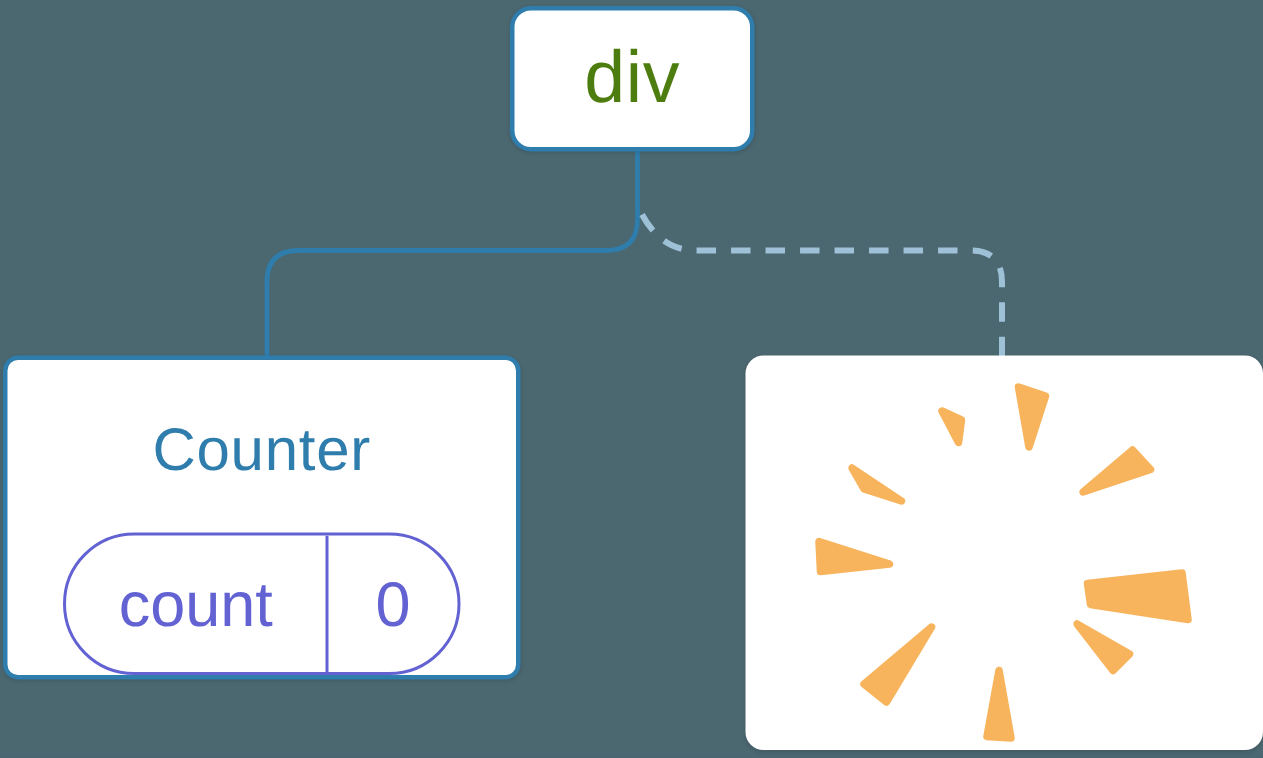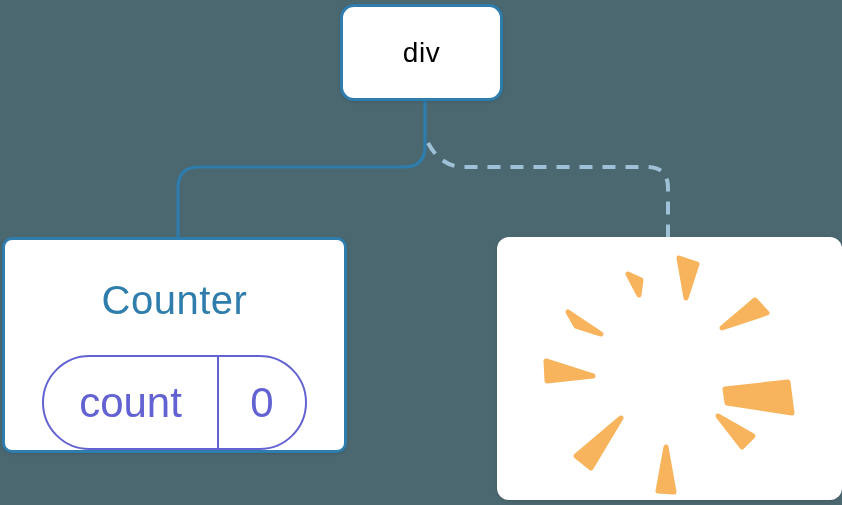--- a/index.html
+++ b/index.html
@@ -29,22 +29,22 @@
     left: 340px; top: 4px;
     width: 163px; height: 97px;
     border: 3px solid #2e7dac;
     border-radius: 14px;
     display: flex;
     align-items: center;
     justify-content: center;
     box-sizing: border-box;
   }
   .root-label {
-    color: #000000;
-    font-size: 28px;
+    color: #4d7c0f;
+    font-size: 49px;
     line-height: 1;
     letter-spacing: 0.5px;
   }
   .node-counter {
     left: 2px; top: 237px;
     width: 345px; height: 216px;
     border: 3px solid #2e7dac;
     border-radius: 10px;
     box-sizing: border-box;
     display: flex;

